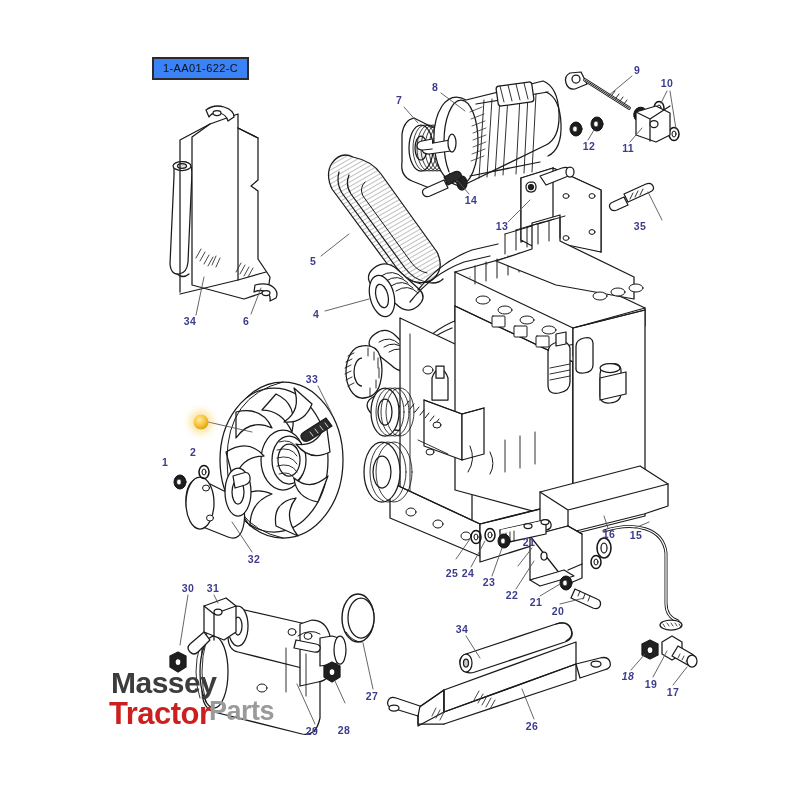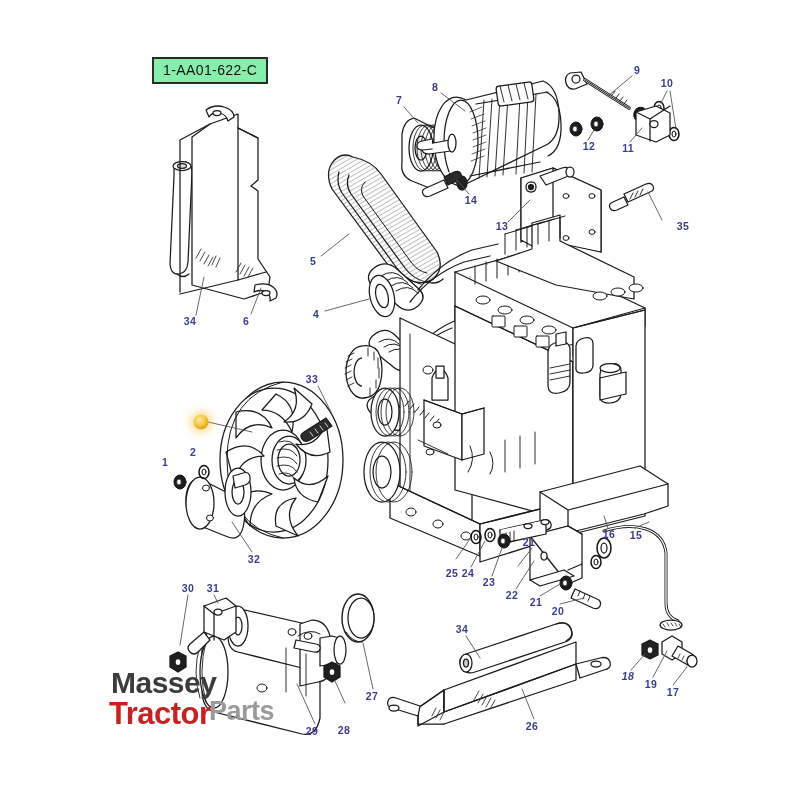--- a/index.html
+++ b/index.html
@@ -2,22 +2,22 @@
 <html><head>
 <meta charset="utf-8">
 <style>
   html,body{margin:0;padding:0;background:#ffffff;}
   body{width:800px;height:800px;overflow:hidden;
        font-family:"Liberation Sans", sans-serif;}
   #stage{position:relative;width:800px;height:800px;background:#fff;}
   svg#art{position:absolute;left:0;top:0;width:800px;height:800px;}
 
   
-  .codebox{position:absolute;border:2px solid #2b2b2b;background:#86efac;
-           padding:3px 9px 4px 9px;font-size:14px;color:#111;
+  .codebox{position:absolute;border:2px solid #2b2b2b;background:#3b82f6;
+           padding:3px 9px 4px 9px;font-size:11px;color:#111;
            letter-spacing:.4px;white-space:nowrap;}
 
   
   .wm{position:absolute;font-weight:bold;font-style:normal;
       letter-spacing:-0.5px;line-height:1;pointer-events:none;}
   .wm-massey{font-size:30px;color:#3c3c3c;}
   .wm-tractor{font-size:31px;color:#cc1f1f;}
   .wm-parts{font-size:27px;color:#9a9a9a;}
 
   
@@ -574,16 +574,16 @@
       <div class="callout" style="left: 532px; top: 726px;">26</div>
       <div class="callout" style="left: 372px; top: 696px;">27</div>
       <div class="callout" style="left: 344px; top: 710px; margin-top: 20px;">28</div>
       <div class="callout" style="left: 312px; top: 731px;">29</div>
       <div class="callout" style="left: 188px; top: 588px;">30</div>
       <div class="callout" style="left: 213px; top: 588px;">31</div>
       <div class="callout" style="left: 254px; top: 559px;">32</div>
       <div class="callout" style="left: 312px; top: 379px;">33</div>
       <div class="callout" style="left: 190px; top: 321px;">34</div>
       <div class="callout" style="left: 462px; top: 629px;">34</div>
-      <div class="callout" style="left: 683px; top: 226px;">35</div>
+      <div class="callout" style="left: 640px; top: 226px;">35</div>
     </div>
 
 </div>
 
 </body></html>

